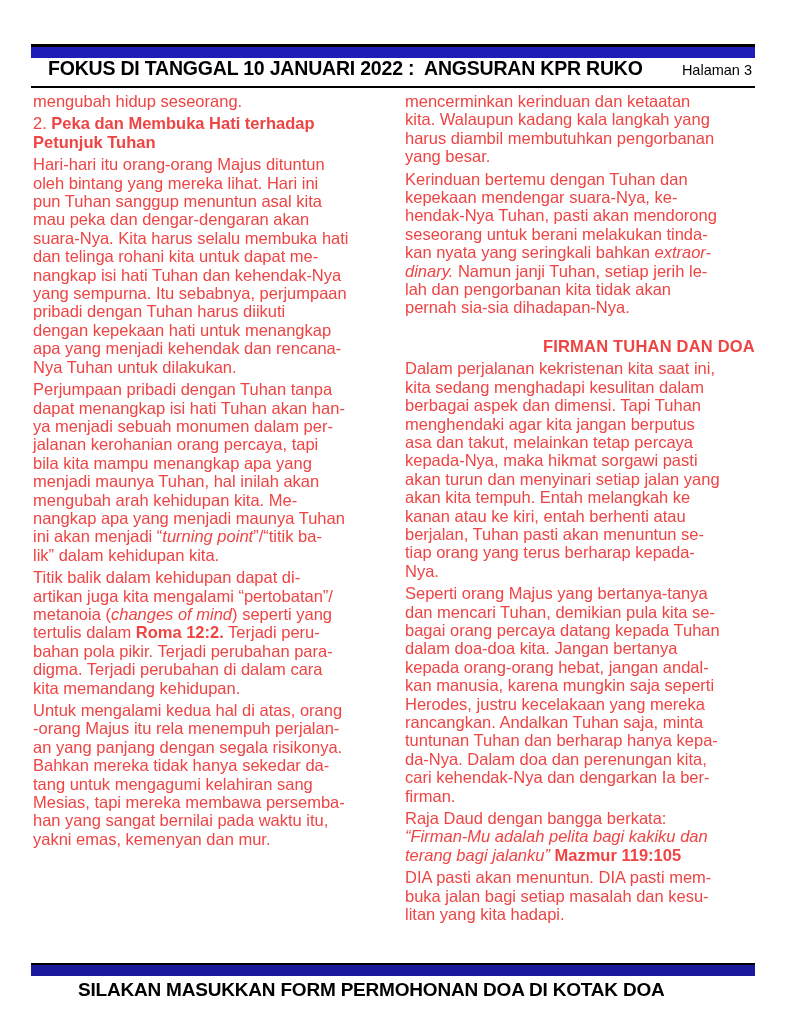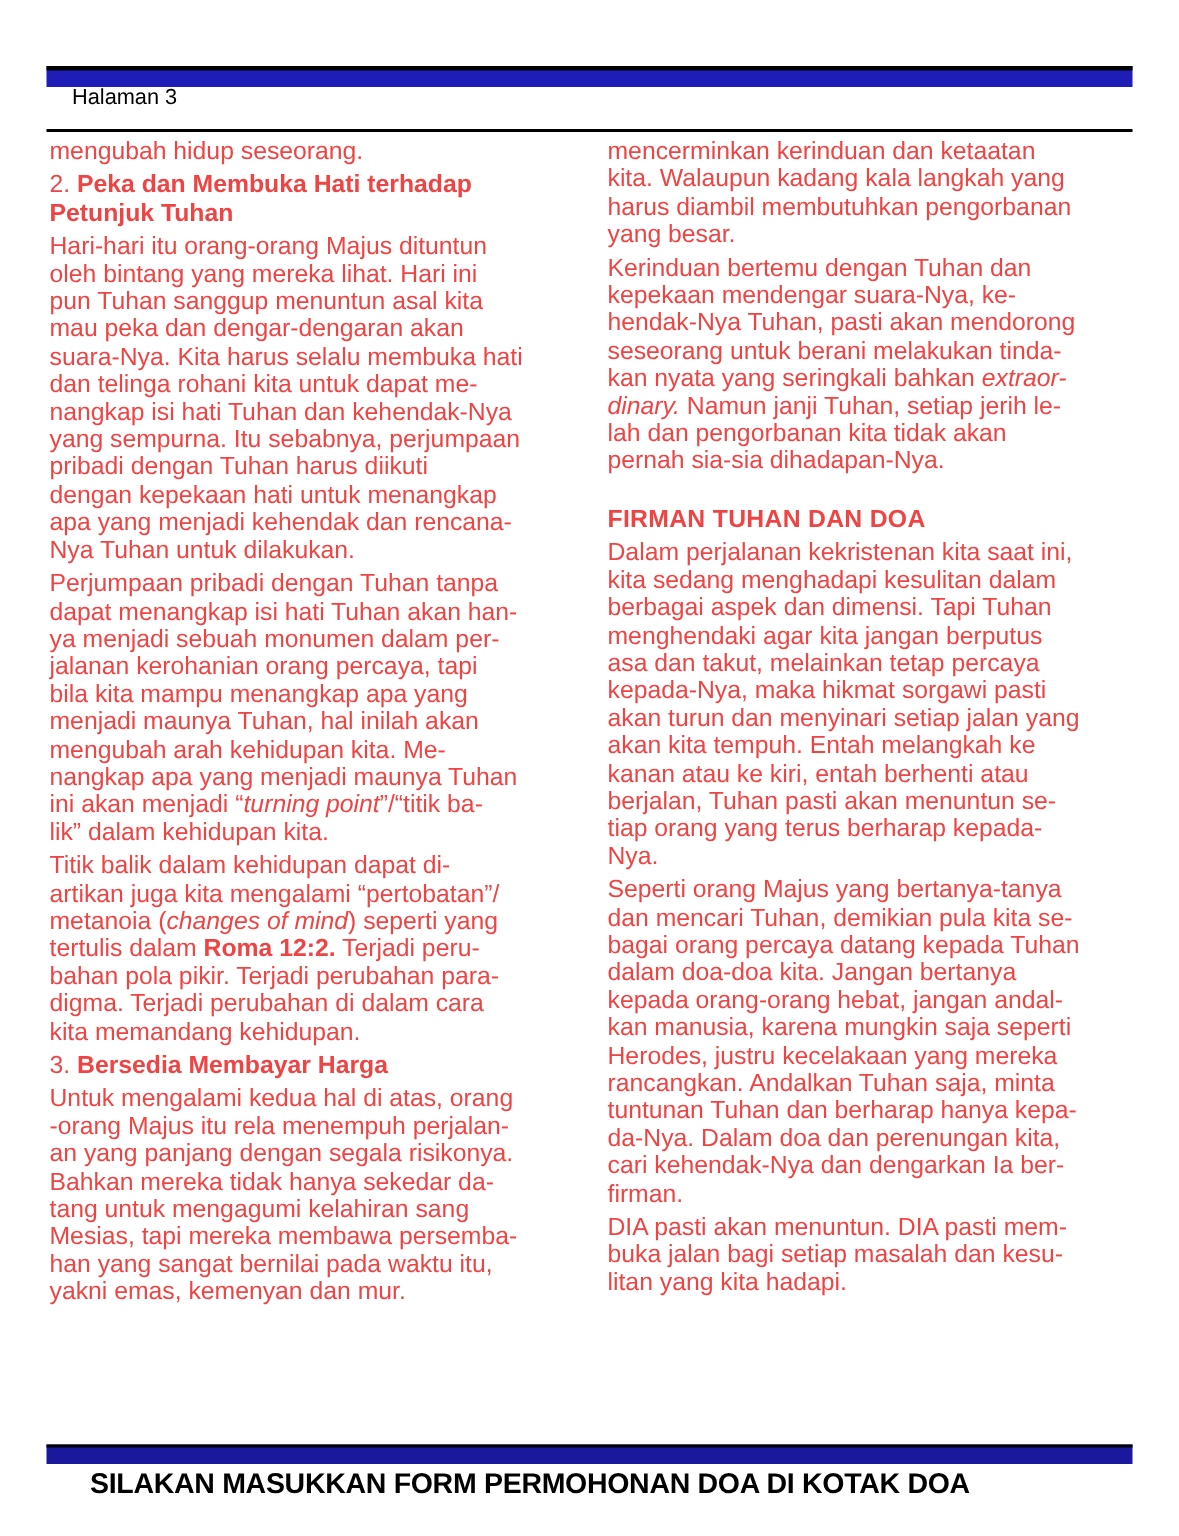--- a/index.html
+++ b/index.html
@@ -25,39 +25,40 @@
   }
   .content {
     position:absolute; left:33px; top:92px; display:flex; gap:20px;
     font-size:16.5px; line-height:18.4px;
   }
   .col { width:352px; }
   .col-right { width:350px; }
   .block { margin:0 0 4px 0; white-space:pre-line; }
   .h { margin-top:3px; }
   .h .run-b { font-weight:bold; }
-  .h2 { margin-top:20px; font-weight:bold; letter-spacing:0.2px; }
+  .h2 { margin-top:20px; font-weight:bold; letter-spacing:0.2px;text-align:right; }
   .run-b { font-weight:bold; }
   .run-i { font-style:italic; }
   .bottombar {
     position:absolute; left:31px; top:963px; width:724px; height:13px;
     background:#1a199e; border-top:2px solid #000; box-sizing:border-box;
   }
   .footer-note {
-    position:absolute; left:60px; top:979px; font-size:19px; font-weight:bold;
+    position:absolute; left:78px; top:979px; font-size:19px; font-weight:bold;
     color:#000; letter-spacing:-0.2px; white-space:pre;
   }
 </style>
 </head>
 <body>
 
 <div class="page">
   <div class="topbar" style="background: rgb(30, 29, 184);"></div>
 
   <div class="header-row">
+    <span class="title">FOKUS DI TANGGAL 10 JANUARI 2022 :  ANGSURAN KPR RUKO</span>
     <span class="page-label">Halaman 3</span>
   </div>
 
   <div class="header-rule"></div>
 
   <div class="content" style="color: #ef4444;">
     <div class="col">
         <div class="block p"><span>mengubah hidup seseorang.</span></div>
         <div class="block h"><span>2. </span><span class="run-b">Peka dan Membuka Hati terhadap
 Petunjuk Tuhan</span></div>
@@ -83,21 +84,20 @@
 nangkap apa yang menjadi maunya Tuhan
 ini akan menjadi “</span><span class="run-i">turning point</span><span>”/“titik ba-
 lik” dalam kehidupan kita.</span></div>
         <div class="block p"><span>Titik balik dalam kehidupan dapat di-
 artikan juga kita mengalami “pertobatan”/
 metanoia (</span><span class="run-i">changes of mind</span><span>) seperti yang
 tertulis dalam </span><span class="run-b">Roma 12:2.</span><span> Terjadi peru-
 bahan pola pikir. Terjadi perubahan para-
 digma. Terjadi perubahan di dalam cara
 kita memandang kehidupan.</span></div>
-        <div class="block h"><span>3. </span><span class="run-b">Bersedia Membayar Harga</span></div>
         <div class="block p"><span>Untuk mengalami kedua hal di atas, orang
 -orang Majus itu rela menempuh perjalan-
 an yang panjang dengan segala risikonya.
 Bahkan mereka tidak hanya sekedar da-
 tang untuk mengagumi kelahiran sang
 Mesias, tapi mereka membawa persemba-
 han yang sangat bernilai pada waktu itu,
 yakni emas, kemenyan dan mur.</span></div>
       </div>
     <div class="col col-right">
@@ -131,20 +131,23 @@
 bagai orang percaya datang kepada Tuhan
 dalam doa-doa kita. Jangan bertanya
 kepada orang-orang hebat, jangan andal-
 kan manusia, karena mungkin saja seperti
 Herodes, justru kecelakaan yang mereka
 rancangkan. Andalkan Tuhan saja, minta
 tuntunan Tuhan dan berharap hanya kepa-
 da-Nya. Dalam doa dan perenungan kita,
 cari kehendak-Nya dan dengarkan Ia ber-
 firman.</span></div>
+        <div class="block p"><span>Raja Daud dengan bangga berkata:
+</span><span class="run-i">“Firman-Mu adalah pelita bagi kakiku dan
+terang bagi jalanku”</span><span> </span><span class="run-b">Mazmur 119:105</span></div>
         <div class="block p"><span>DIA pasti akan menuntun. DIA pasti mem-
 buka jalan bagi setiap masalah dan kesu-
 litan yang kita hadapi.</span></div>
       </div>
   </div>
 
   <div class="bottombar" style="background: rgb(26, 25, 158);"></div>
   <div class="footer-note">SILAKAN MASUKKAN FORM PERMOHONAN DOA DI KOTAK DOA</div>
 </div>
 

